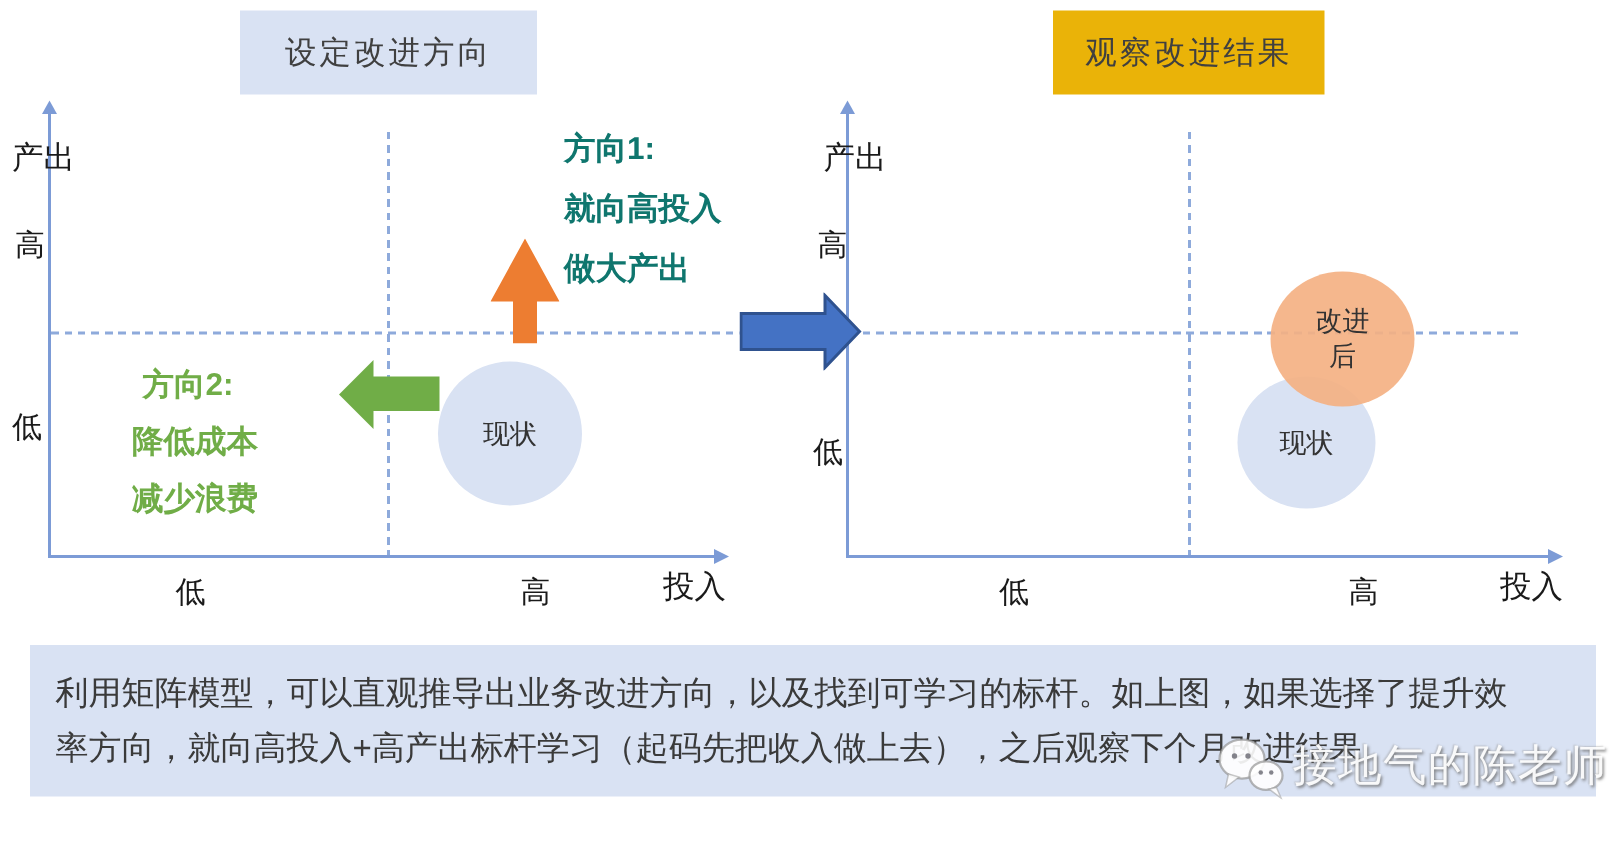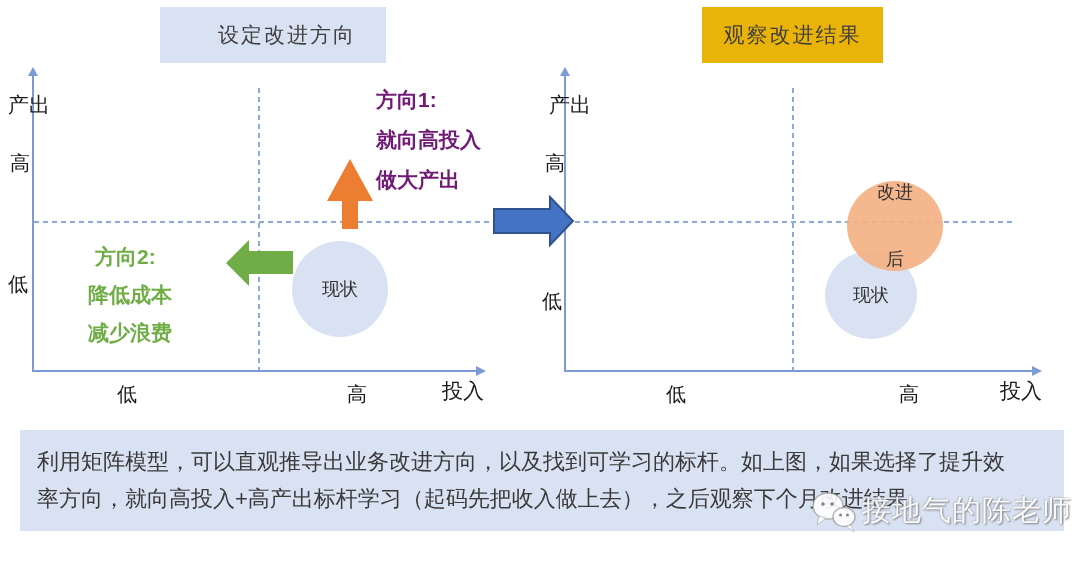--- a/index.html
+++ b/index.html
@@ -2,21 +2,21 @@
 <html><head>
 <meta charset="utf-8">
 <style>
   html,body{margin:0;padding:0;background:#ffffff;}
   .canvas{position:relative;width:1080px;height:564px;background:#ffffff;overflow:hidden;
           font-family:"Liberation Sans","DejaVu Sans",sans-serif;color:#3f3f3f;}
 
   
   .title-box{position:absolute;display:flex;align-items:center;justify-content:center;
              font-size:21px;color:#404040;letter-spacing:2px;}
-  .title-left{left:160px;top:7px;width:198px;height:56px;background:#D9E2F3;padding-left:28px;}
+  .title-left{left:160px;top:7px;width:198px;height:56px;background:#D9E2F3;}
   .title-right{left:702px;top:7px;width:181px;height:56px;background:#eab308;}
 
   
   .axis-line{position:absolute;background:#7C9BD6;z-index:1;}
   .yaxis-l{left:32px;top:76px;width:2px;height:295px;}
   .xaxis-l{left:32px;top:370px;width:446px;height:2px;}
   .yaxis-r{left:564px;top:76px;width:2px;height:295px;}
   .xaxis-r{left:564px;top:370px;width:470px;height:2px;}
   .yhead{position:absolute;width:0;height:0;border-left:5px solid transparent;
          border-right:5px solid transparent;border-bottom:9px solid #7C9BD6;z-index:1;}
@@ -36,30 +36,30 @@
   .vdash-l{left:258px;top:88px;height:282px;}
   .hdash-r{left:566px;top:221px;width:446px;}
   .vdash-r{left:792px;top:88px;height:282px;}
 
   
   .axis-title{position:absolute;font-size:21px;font-weight:normal;color:#1a1a1a;z-index:2;}
   .tick{position:absolute;font-size:20px;color:#1a1a1a;z-index:2;}
 
   
   .dir-block{position:absolute;font-size:21px;font-weight:bold;z-index:3;}
-  .dir1{left:376px;top:80px;line-height:40px;color:#701a75;}
+  .dir1{left:376px;top:80px;line-height:40px;color:#0f766e;}
   .dir2{left:88px;top:238px;line-height:38px;color:#70AD47;}
 
   
   .bubble{position:absolute;border-radius:50%;display:flex;flex-direction:column;
           align-items:center;justify-content:center;font-size:18px;color:#333;z-index:2;}
   .cur-l{left:292px;top:241px;width:96px;height:96px;background:#D9E2F3;}
   .cur-r{left:825px;top:251px;width:92px;height:88px;background:#D9E2F3;}
   .improved{left:847px;top:181px;width:96px;height:90px;background:rgba(244,177,131,0.92);
-            line-height:23px;z-index:3;justify-content:space-between;}
+            line-height:23px;z-index:3;}
 
   .arrow-svg{position:absolute;z-index:3;}
 
   
   .caption{position:absolute;left:20px;top:430px;width:1044px;height:101px;background:#D9E2F3;
            box-sizing:border-box;padding:13px 17px;font-size:22px;line-height:37px;
            color:#3a3a3a;z-index:0;}
   .caption div{white-space:nowrap;}
 
   

